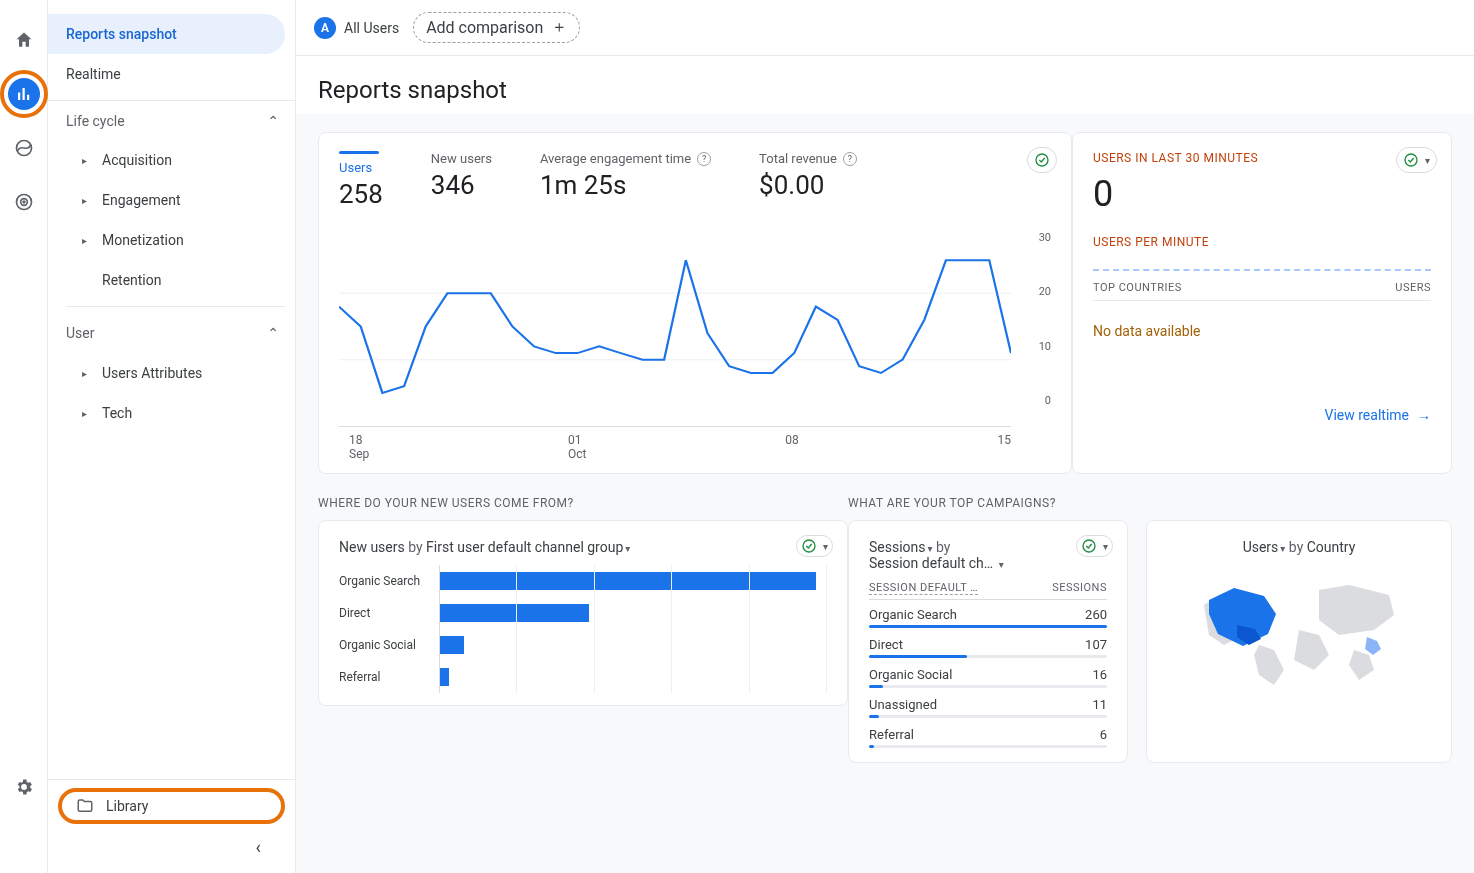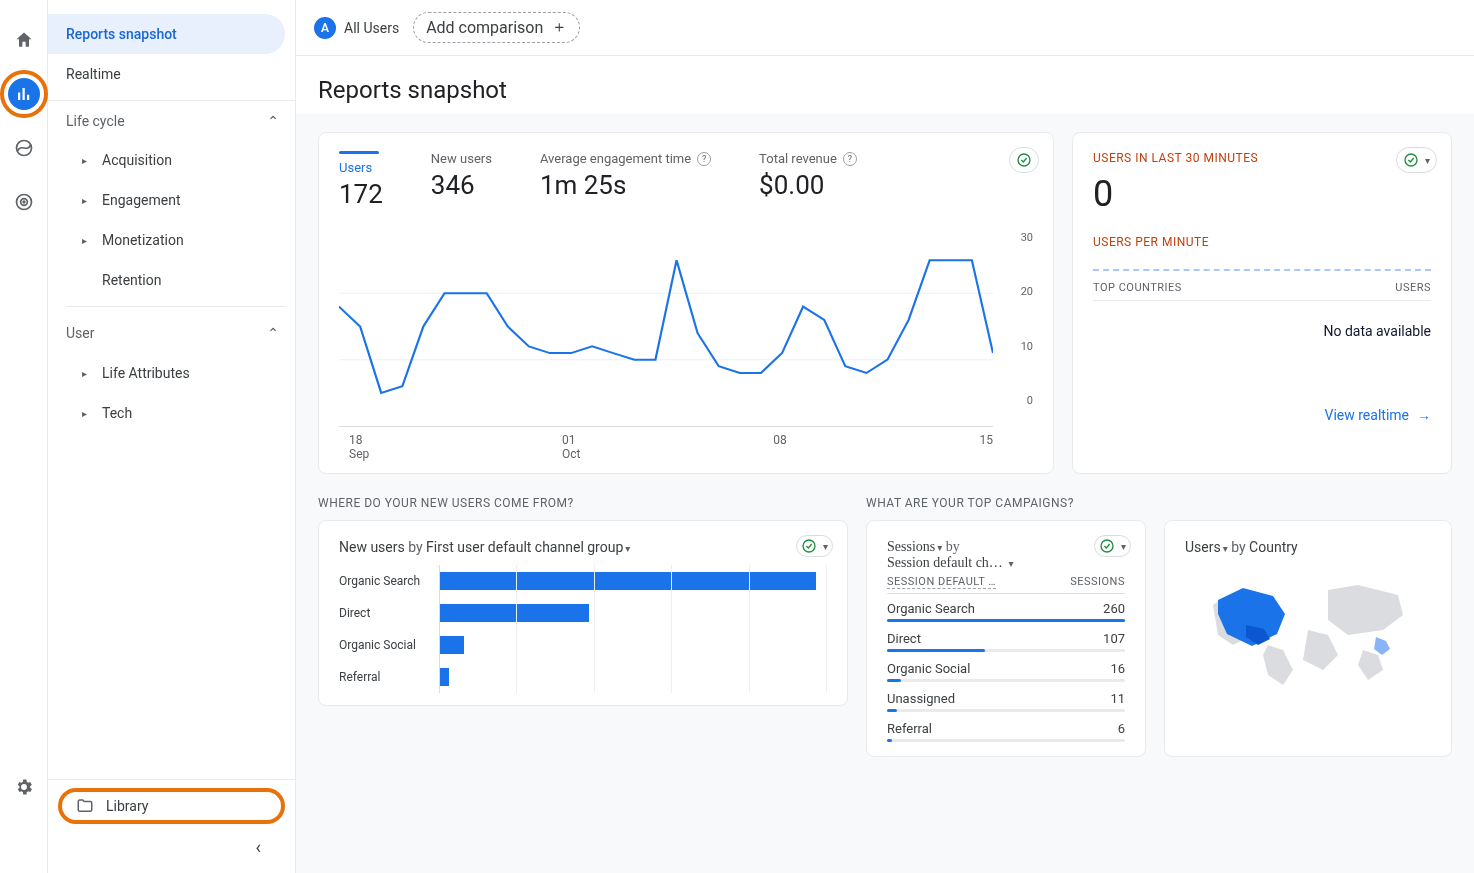--- a/index.html
+++ b/index.html
@@ -23,51 +23,51 @@
   .library-btn { display:flex; align-items:center; height:36px; padding:0 14px; border:4px solid #e8710a; border-radius:22px; gap:12px; color:#3c4043; cursor:pointer; margin-bottom:12px;}
   .collapse-btn { display:flex; justify-content:flex-end; padding-right:24px; color:#3c4043; font-size:18px; }
   
   .main { flex:1; background:#f8f9fa; overflow:auto; }
   .segment-bar { background:#fff; height:56px; display:flex; align-items:center; padding:0 18px; gap:14px; border-bottom:1px solid #e8eaed; }
   .seg-chip { display:flex; align-items:center; gap:8px; }
   .seg-circle { width:22px; height:22px; border-radius:50%; background:#1a73e8; color:#fff; font-size:12px; font-weight:600; display:flex; align-items:center; justify-content:center;}
   .add-comp { border:1px dashed #9aa0a6; border-radius:16px; padding:4px 12px; color:#3c4043; display:flex; align-items:center; gap:8px; font-size:16px; cursor:pointer;}
   .page-title { font-size:24px; color:#202124; padding:20px 22px 10px; background:#fff; }
   .content { padding:18px 22px; }
-  .row { display:flex; gap:18px; }
+  .row { display:flex; }
   .card { background:#fff; border:1px solid #e8eaed; border-radius:8px; padding:18px 20px 12px; position:relative; }
   .card .check-pill { position:absolute; top:14px; right:14px; }
   .check-pill { display:inline-flex; align-items:center; gap:4px; border:1px solid #dadce0; border-radius:16px; padding:4px 6px; color:#1e8e3e; }
   .check-pill.sm { padding:2px 4px;}
   .metric-row { display:flex; gap:48px; align-items:flex-start; }
   .metric .label { font-size:13px; color:#5f6368; margin-bottom:4px; display:flex; align-items:center; gap:6px;}
   .metric.active .label { color:#1a73e8; }
   .metric.active .tab-ind { height:3px; background:#1a73e8; border-radius:2px; margin-bottom:6px; width:40px;}
   .metric .value { font-size:26px; color:#202124; }
   .chart-wrap { margin-top:18px; display:flex; gap:10px; }
   .chart { flex:1; height:200px; position:relative; border-bottom:1px solid #dadce0;}
   .y-axis { width:30px; display:flex; flex-direction:column; justify-content:space-between; align-items:flex-end; color:#5f6368; font-size:11px; padding:4px 0 20px;}
   .x-axis { display:flex; justify-content:space-between; padding:6px 40px 0 10px; color:#5f6368; font-size:12px;}
   .small-card { width:380px; }
   .sec-label { color:#c2410c; font-size:12px; letter-spacing:0.5px; margin-bottom:8px; text-transform:uppercase;}
   .big0 { font-size:36px; color:#202124; }
   .dashed-sep { border-top:2px dashed #a8c7fa; margin:20px 0 10px; }
   .tbl-head { display:flex; justify-content:space-between; font-size:11px; color:#5f6368; letter-spacing:0.5px; border-bottom:1px solid #e8eaed; padding-bottom:6px; }
-  .nodata { text-align:right; color:#0f172a; padding:22px 0 60px; }
+  .nodata { text-align:left; color:#a16207; padding:22px 0 60px; }
   .link-row { text-align:right; color:#1a73e8; font-size:14px; display:flex; justify-content:flex-end; align-items:center; gap:8px; padding-top:8px;}
   .section-q { font-size:12px; color:#5f6368; letter-spacing:0.5px; margin:22px 0 10px; text-transform:uppercase;}
   .bar-chart { padding-top:10px; }
   .bar-row { display:flex; align-items:center; height:32px; font-size:13px; }
   .bar-label { width:100px; color:#3c4043; font-size:12px;}
   .bar-area { flex:1; position:relative; border-left:1px solid #dadce0; height:100%; display:flex; align-items:center;}
   .bar { height:18px; background:#1a73e8; }
   .grid-lines { position:absolute; inset:0; display:flex; pointer-events:none;}
   .grid-lines div { flex:1; border-right:1px solid #eceff1;}
   .sess-card { width:280px; }
-  .sess-title { font-size:14px; color:#3c4043; margin-bottom:4px;font-family:Liberation Serif, serif;}
+  .sess-title { font-size:14px; color:#3c4043; margin-bottom:10px;}
   .sess-head { display:flex; justify-content:space-between; font-size:11px; color:#5f6368; letter-spacing:0.5px; border-bottom:1px solid #dadce0; padding-bottom:4px; }
   .sess-head span:first-child { border-bottom:1px dashed #9aa0a6; }
   .sess-row { display:flex; justify-content:space-between; padding:7px 0 3px; font-size:13px; }
   .sess-bar-bg { height:3px; background:#e8eaed; border-radius:2px; position:relative; margin-bottom:2px;}
   .sess-bar { height:3px; background:#1a73e8; border-radius:2px;}
   .country-card { flex:1; min-width:220px; }
   .dd { font-size:10px; color:#5f6368; display:inline-block; vertical-align:middle; margin-left:2px;}
   svg { display:block; }
   .help-ic { width:14px; height:14px; border:1px solid #9aa0a6; border-radius:50%; display:inline-flex; align-items:center; justify-content:center; font-size:9px; color:#5f6368;}
 </style>
@@ -138,21 +138,21 @@
         <span>Retention</span>
       </div>
 
    <div class="sb-divider"></div>
    <div class="sb-header" style="border-top:none; margin-top:0;gap:29px;">
      <span>User</span>
      <span>⌃</span>
    </div>
    <div class="sb-item sb-sub">
         <span class="sb-arrow">▸</span>
-        <span>Life Attributes</span>
+        <span>Users Attributes</span>
       </div>
    <div class="sb-item sb-sub">
         <span class="sb-arrow">▸</span>
         <span>Tech</span>
       </div>
 
    <div class="sb-footer">
      <div class="library-btn">
        <svg width="18" height="18" viewBox="0 0 24 24" fill="none" stroke="#5f6368" stroke-width="2">
             <path d="M3 6a2 2 0 012-2h4l2 2h8a2 2 0 012 2v9a2 2 0 01-2 2H5a2 2 0 01-2-2V6z"></path>
@@ -185,21 +185,21 @@
        <div class="check-pill">
          <svg width="16" height="16" viewBox="0 0 24 24" fill="none" stroke="#1e8e3e" stroke-width="2">
                 <circle cx="12" cy="12" r="9"></circle>
                 <path d="M8 12l3 3 5-6"></path>
               </svg>
        </div>
        <div class="metric-row" id="metric-row">
               <div class="metric active">
                 <div class="tab-ind"></div>
                 <div class="label">Users</div>
-                <div class="value">172</div>
+                <div class="value">258</div>
               </div>
               <div class="metric">
                 <div class="label">New users</div>
                 <div class="value">346</div>
               </div>
               <div class="metric">
                 <div class="label">Average engagement time <span class="help-ic">?</span></div>
                 <div class="value">1m 25s</div>
               </div>
               <div class="metric">
@@ -399,21 +399,21 @@
                       <span>6</span>
                     </div>
                     <div class="sess-bar-bg">
                       <div class="sess-bar" style="width:2%"></div>
                     </div>
                   </div>
                 </div>
           </div>
 
           <div class="card country-card">
-            <div style="font-size:14px;">
+            <div style="font-size:14px;text-align:center;">
               <span>Users</span><span class="dd">▾</span><span style="color:#5f6368"> by </span><span>Country</span>
             </div>
             <svg viewBox="0 0 200 120" width="100%" height="120" style="margin-top:20px;">
               <g fill="#dadce0">
                 <path d="M5 30 l15 -10 l20 5 l10 15 l-5 20 l-20 10 l-15 -10 z"></path>
                 <path d="M120 15 l30 -5 l40 10 l5 20 l-20 15 l-35 5 l-20 -15 z"></path>
                 <path d="M60 70 l15 5 l10 20 l-10 15 l-15 -10 l-5 -20 z"></path>
                 <path d="M100 55 l20 5 l10 20 l-15 15 l-20 -10 z"></path>
                 <path d="M155 75 l15 5 l5 15 l-15 10 l-10 -15 z"></path>
               </g>

